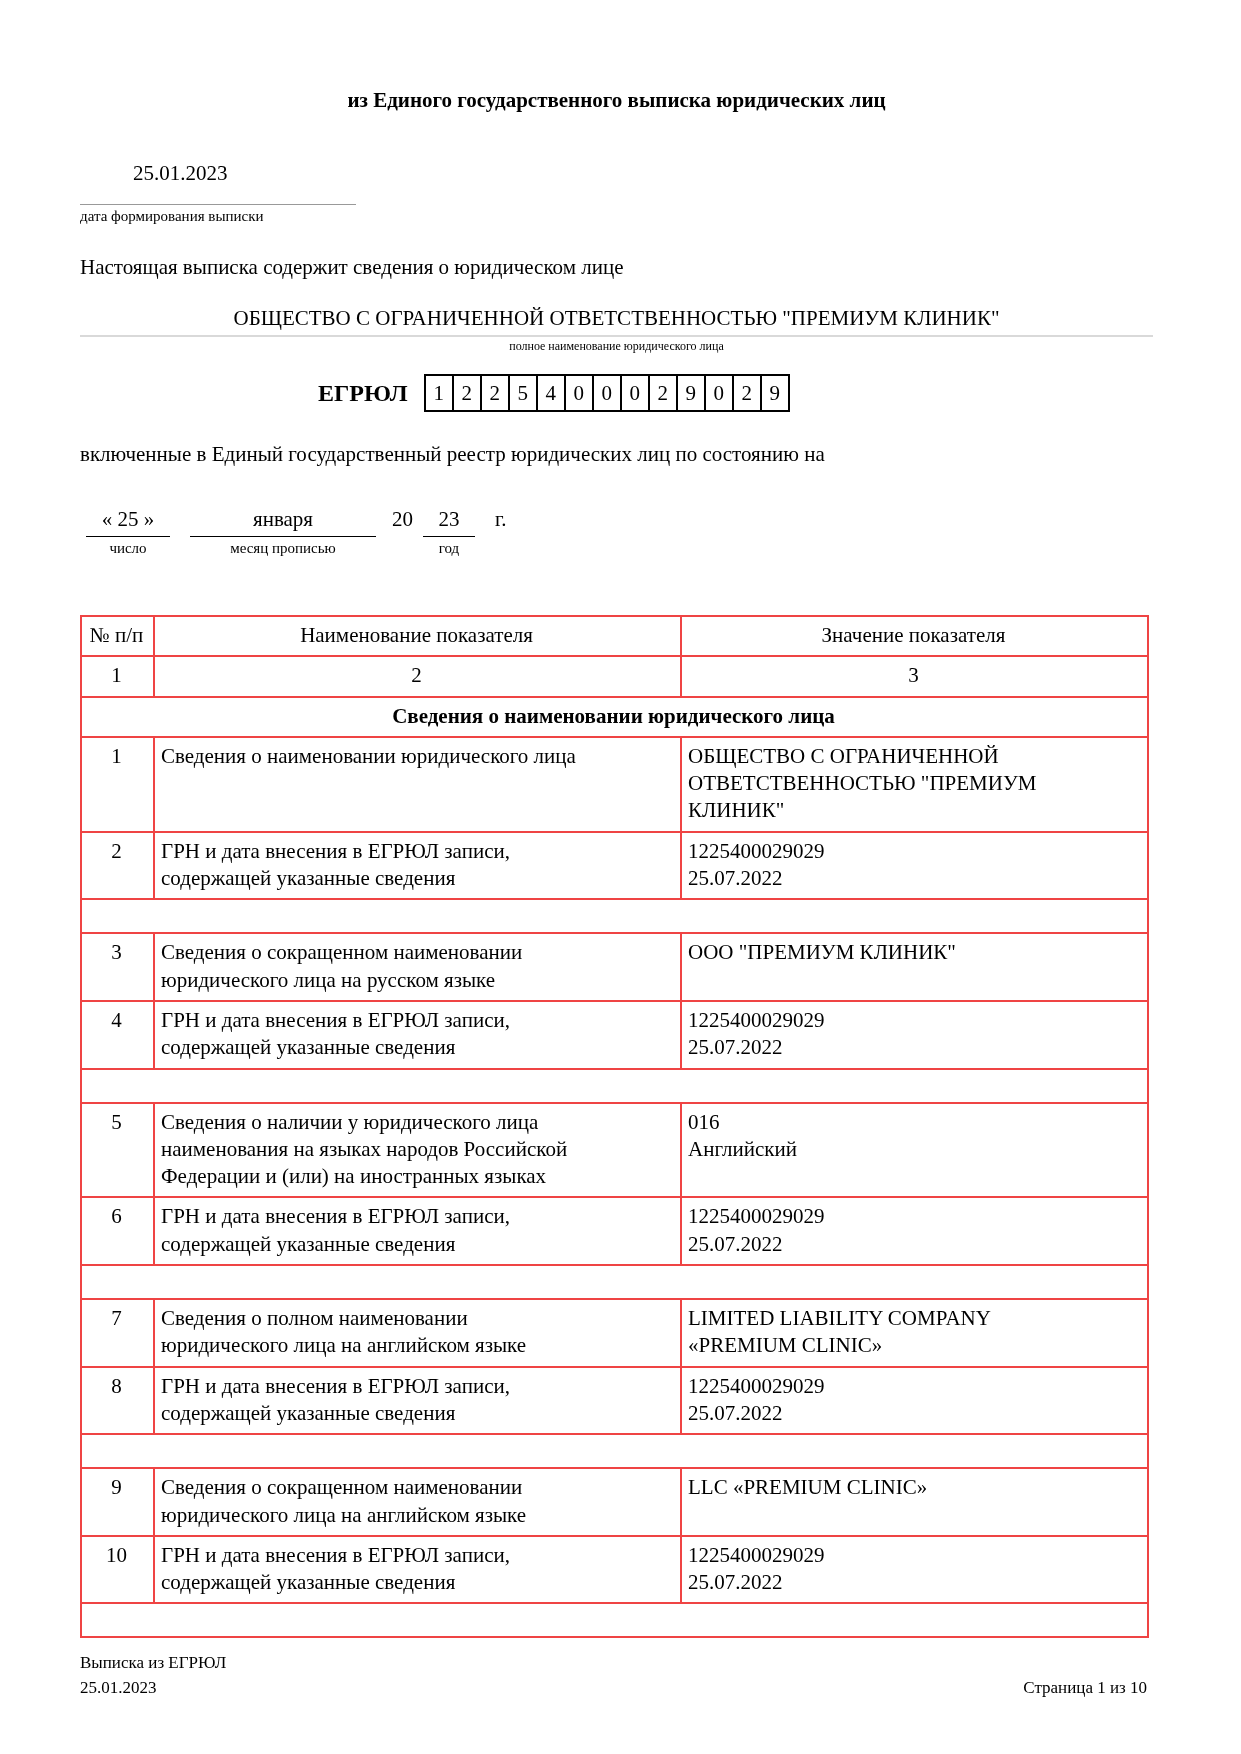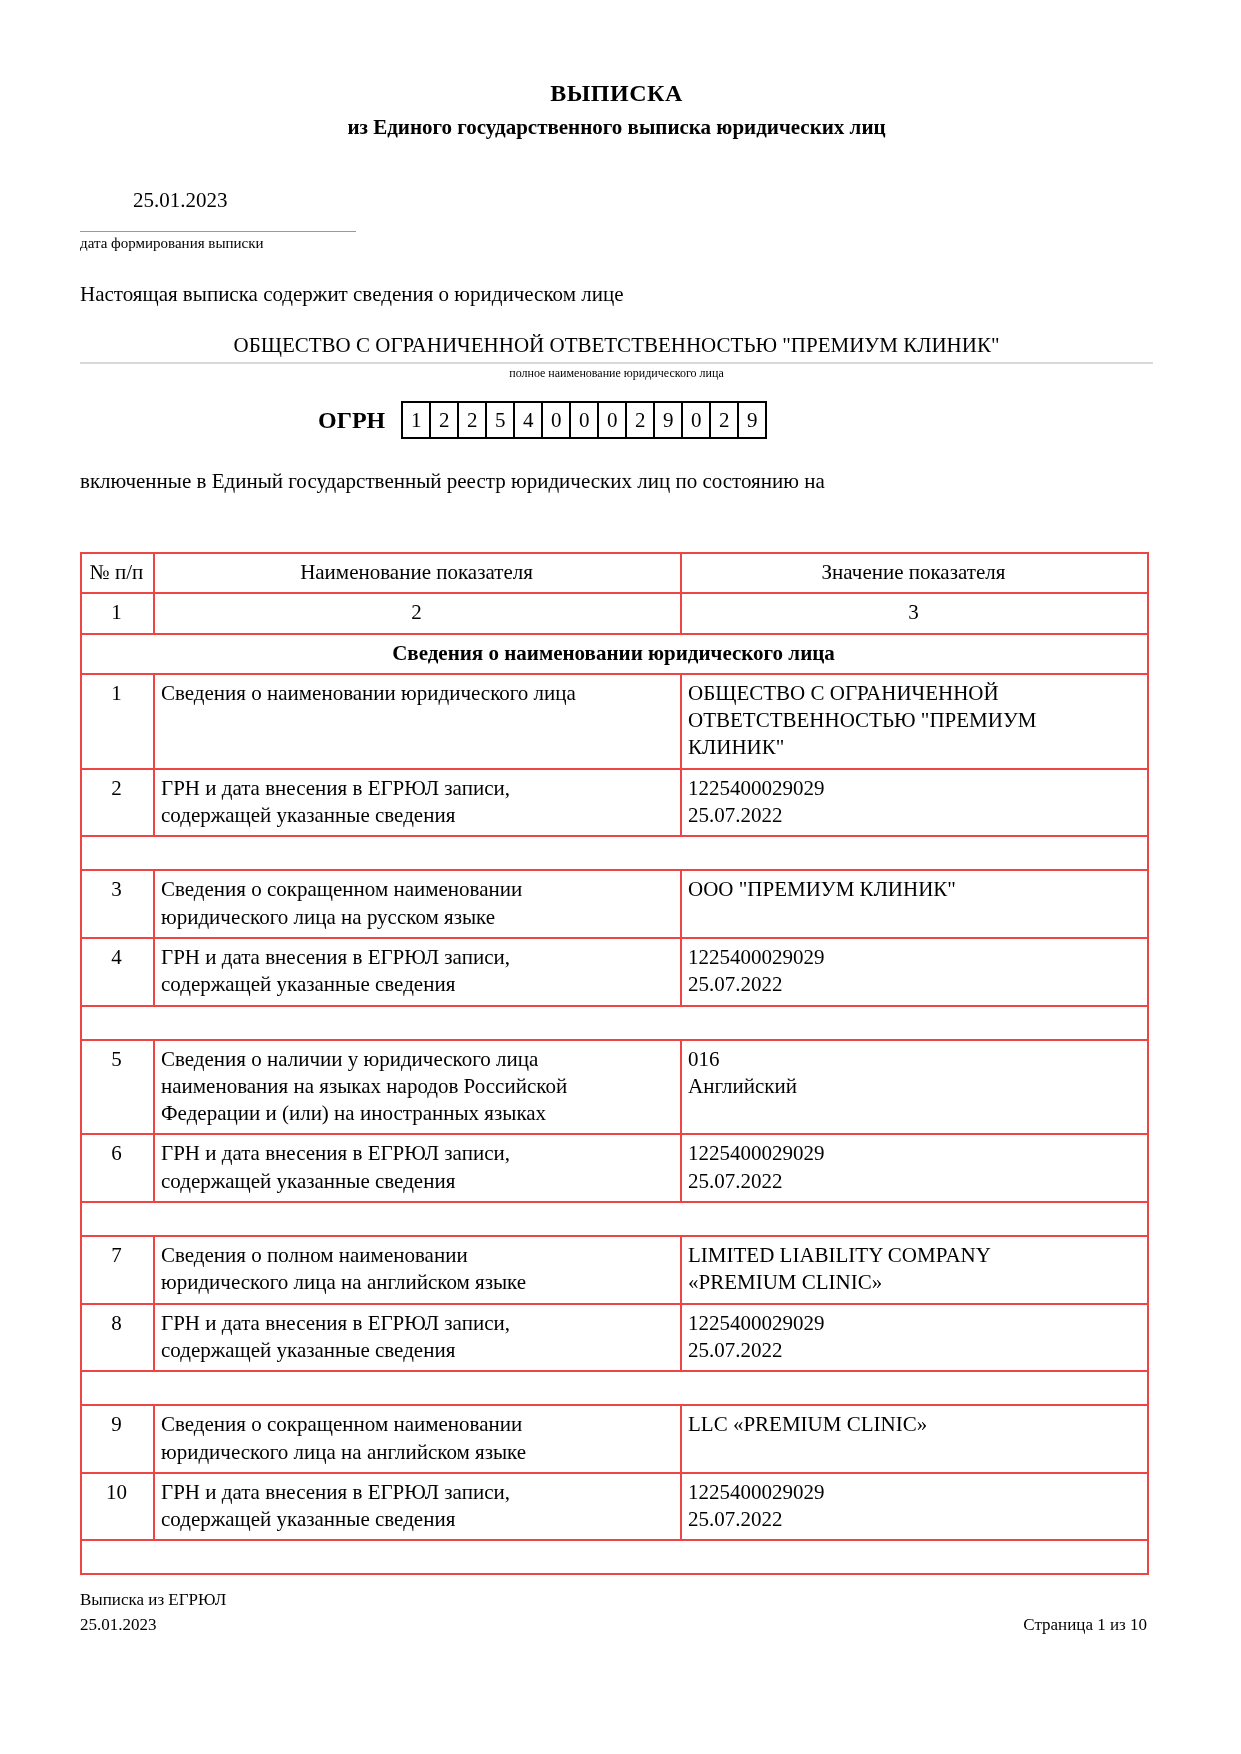--- a/index.html
+++ b/index.html
@@ -80,59 +80,74 @@
   .footer-left { flex: 1; text-align: left; }
   .footer-center { flex: 1; text-align: center; }
   .footer-right { flex: 1; text-align: right; }
 </style>
 </head>
 <body>
 
 <div class="page">
 
   <div class="doc-heading">
-    <div class="doc-title">ВЫПИСКА</div>
     <div class="doc-subtitle">из Единого государственного выписка юридических лиц</div>
   </div>
 
   <div class="extract-date-block">
     <div class="extract-date-value">25.01.2023</div>
     <div class="extract-date-rule"></div>
     <div class="small-caption">дата формирования выписки</div>
   </div>
 
   <p class="intro-line">Настоящая выписка содержит сведения о юридическом лице</p>
 
   <div class="company-block">
     <div class="company-name">ОБЩЕСТВО С ОГРАНИЧЕННОЙ ОТВЕТСТВЕННОСТЬЮ "ПРЕМИУМ КЛИНИК"</div>
     <div class="company-rule"></div>
     <div class="company-caption">полное наименование юридического лица</div>
   </div>
 
   <div class="ogrn-row">
-    <span class="ogrn-label">ОГРН</span>
+    <span class="ogrn-label">ЕГРЮЛ</span>
     <div class="ogrn-boxes">
       <div class="ogrn-cell">1</div>
       <div class="ogrn-cell">2</div>
       <div class="ogrn-cell">2</div>
       <div class="ogrn-cell">5</div>
       <div class="ogrn-cell">4</div>
       <div class="ogrn-cell">0</div>
       <div class="ogrn-cell">0</div>
       <div class="ogrn-cell">0</div>
       <div class="ogrn-cell">2</div>
       <div class="ogrn-cell">9</div>
       <div class="ogrn-cell">0</div>
       <div class="ogrn-cell">2</div>
       <div class="ogrn-cell">9</div>
     </div>
   </div>
 
   <p class="intro-line">включенные в Единый государственный реестр юридических лиц по состоянию на</p>
 
+  <div class="fill-line">
+    <div class="fl-group fl-day">
+      <div class="fl-blank">« 25 »</div>
+      <div class="fl-caption">число</div>
+    </div>
+    <div class="fl-group fl-month">
+      <div class="fl-blank">января</div>
+      <div class="fl-caption">месяц прописью</div>
+    </div>
+    <div class="fl-static-20">20</div>
+    <div class="fl-group fl-year">
+      <div class="fl-blank">23</div>
+      <div class="fl-caption">год</div>
+    </div>
+    <div class="fl-g">г.</div>
+  </div>
 
   <table class="doc-table">
     <colgroup>
       <col class="col-num">
         <col class="col-name">
         <col class="col-val">
     </colgroup>
     <tbody>
       <tr class="head-row">
         <td>№ п/п</td>

